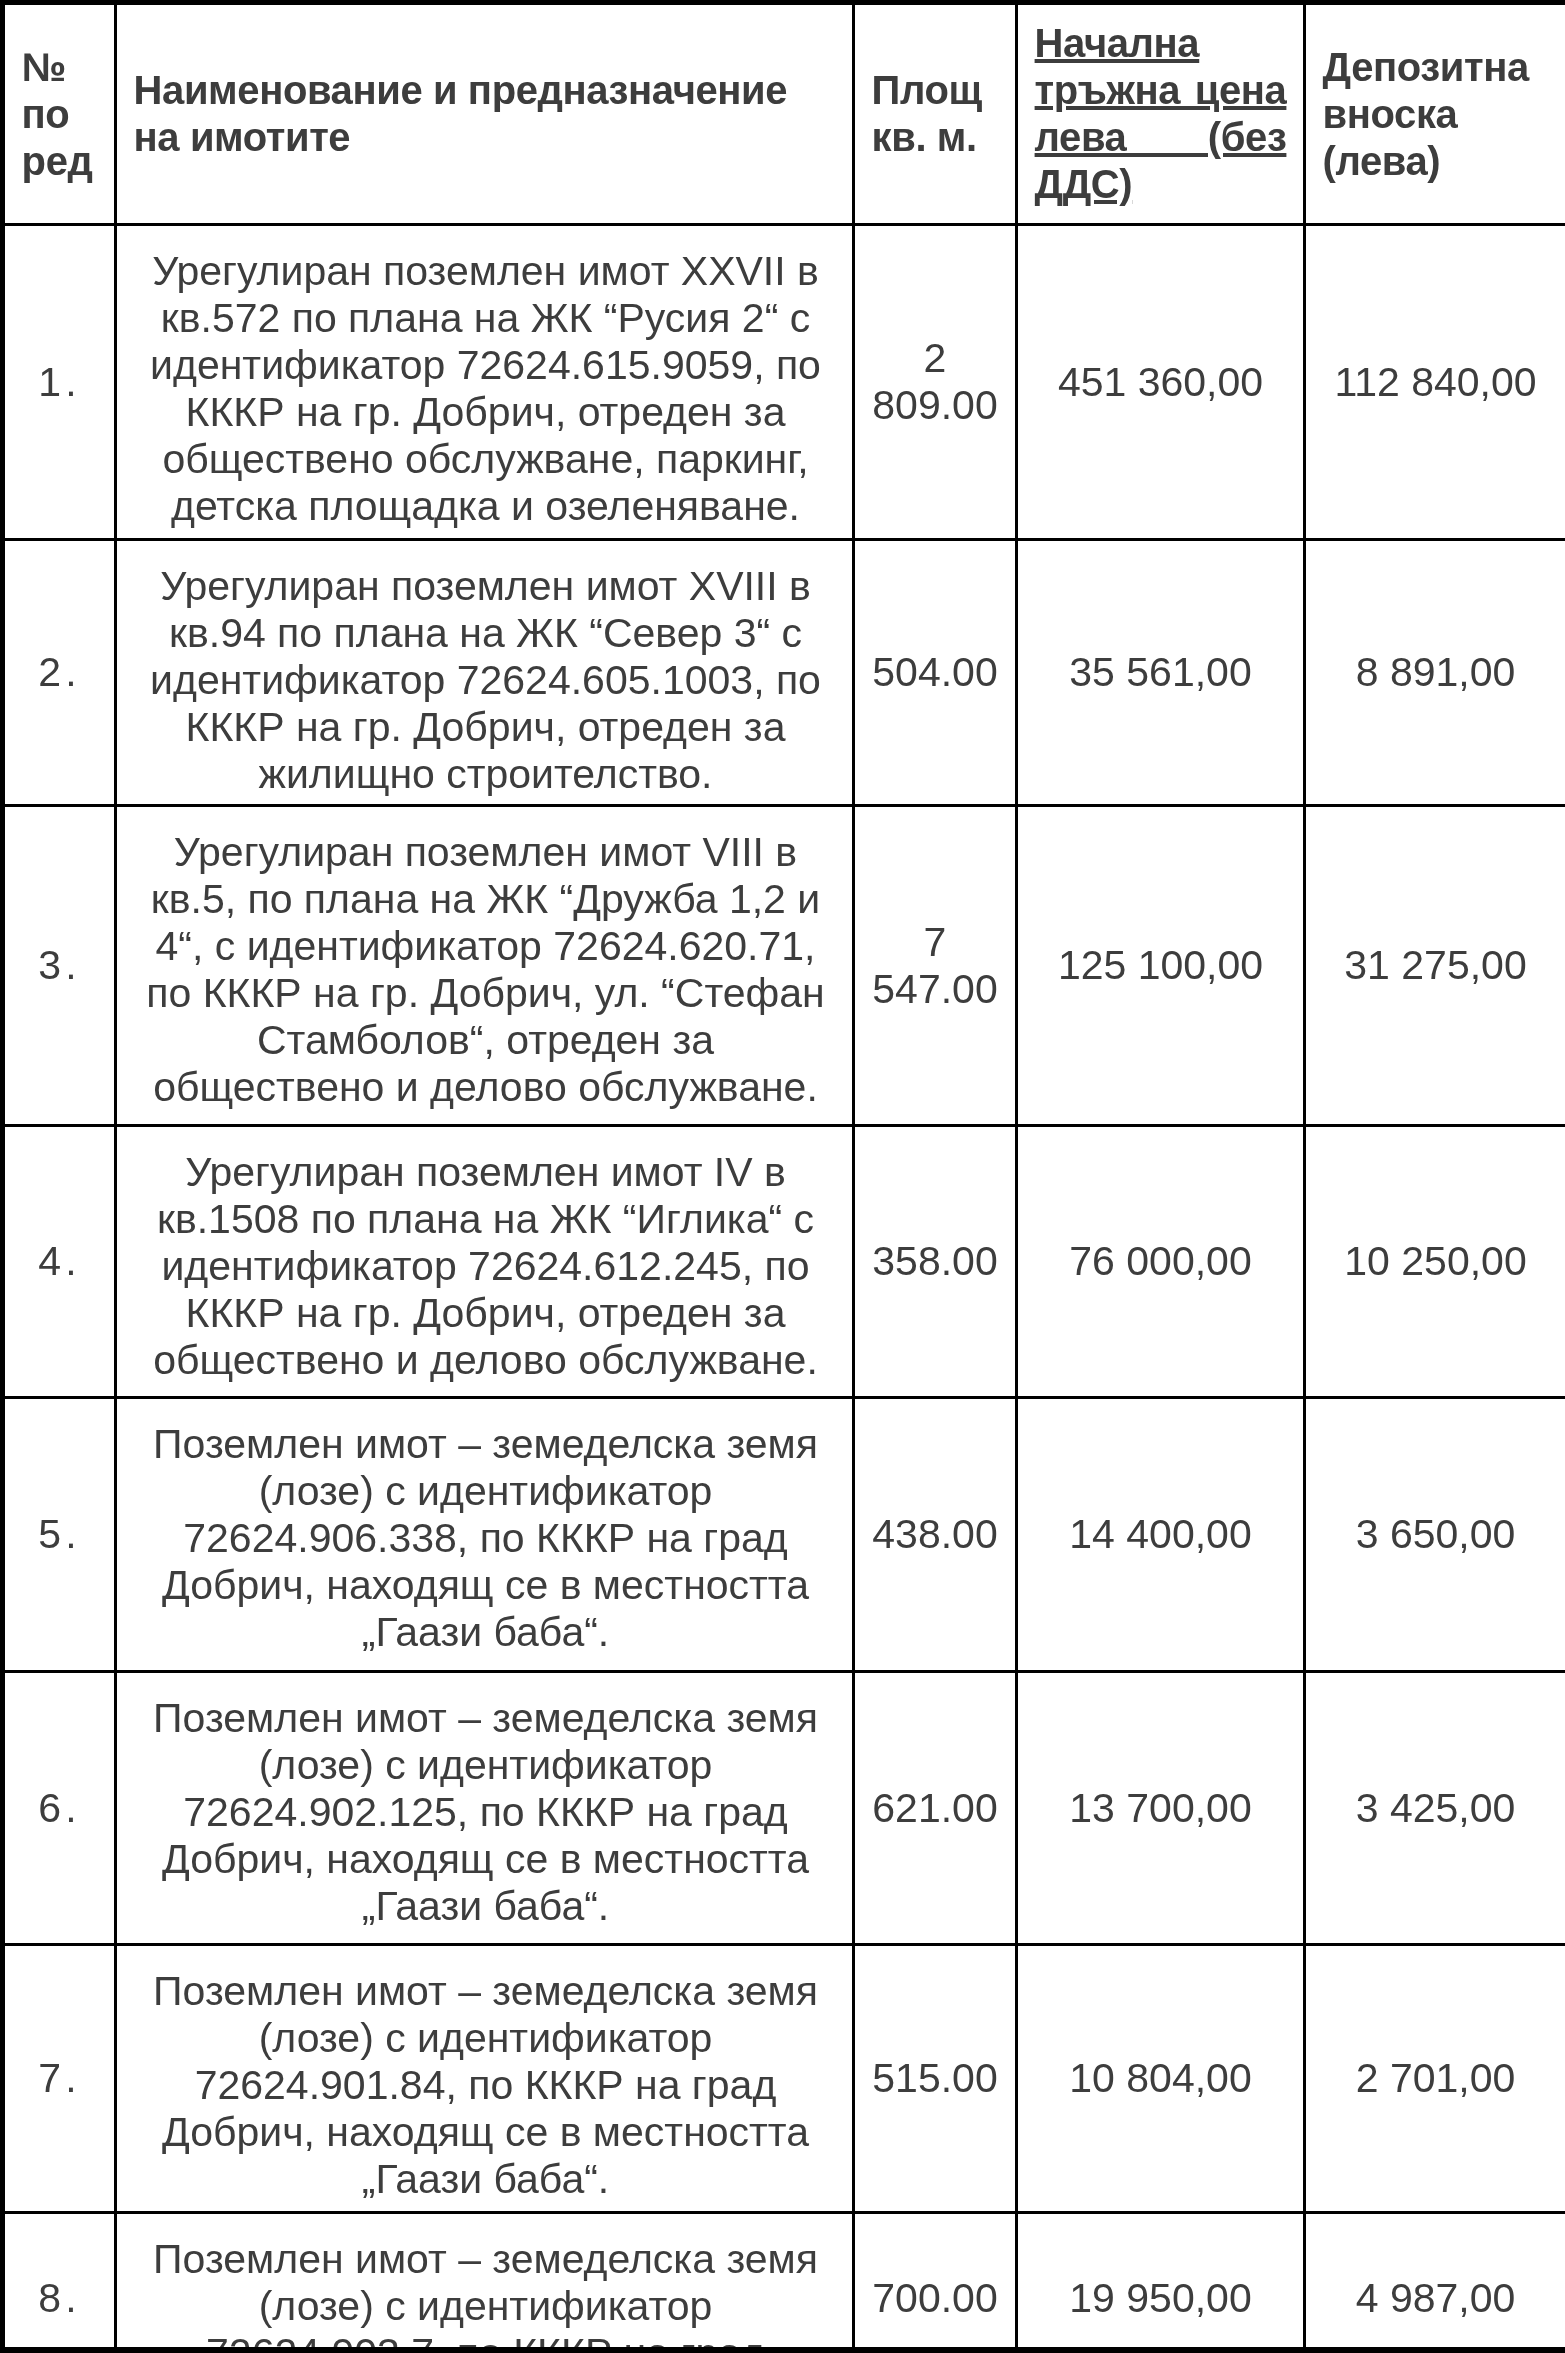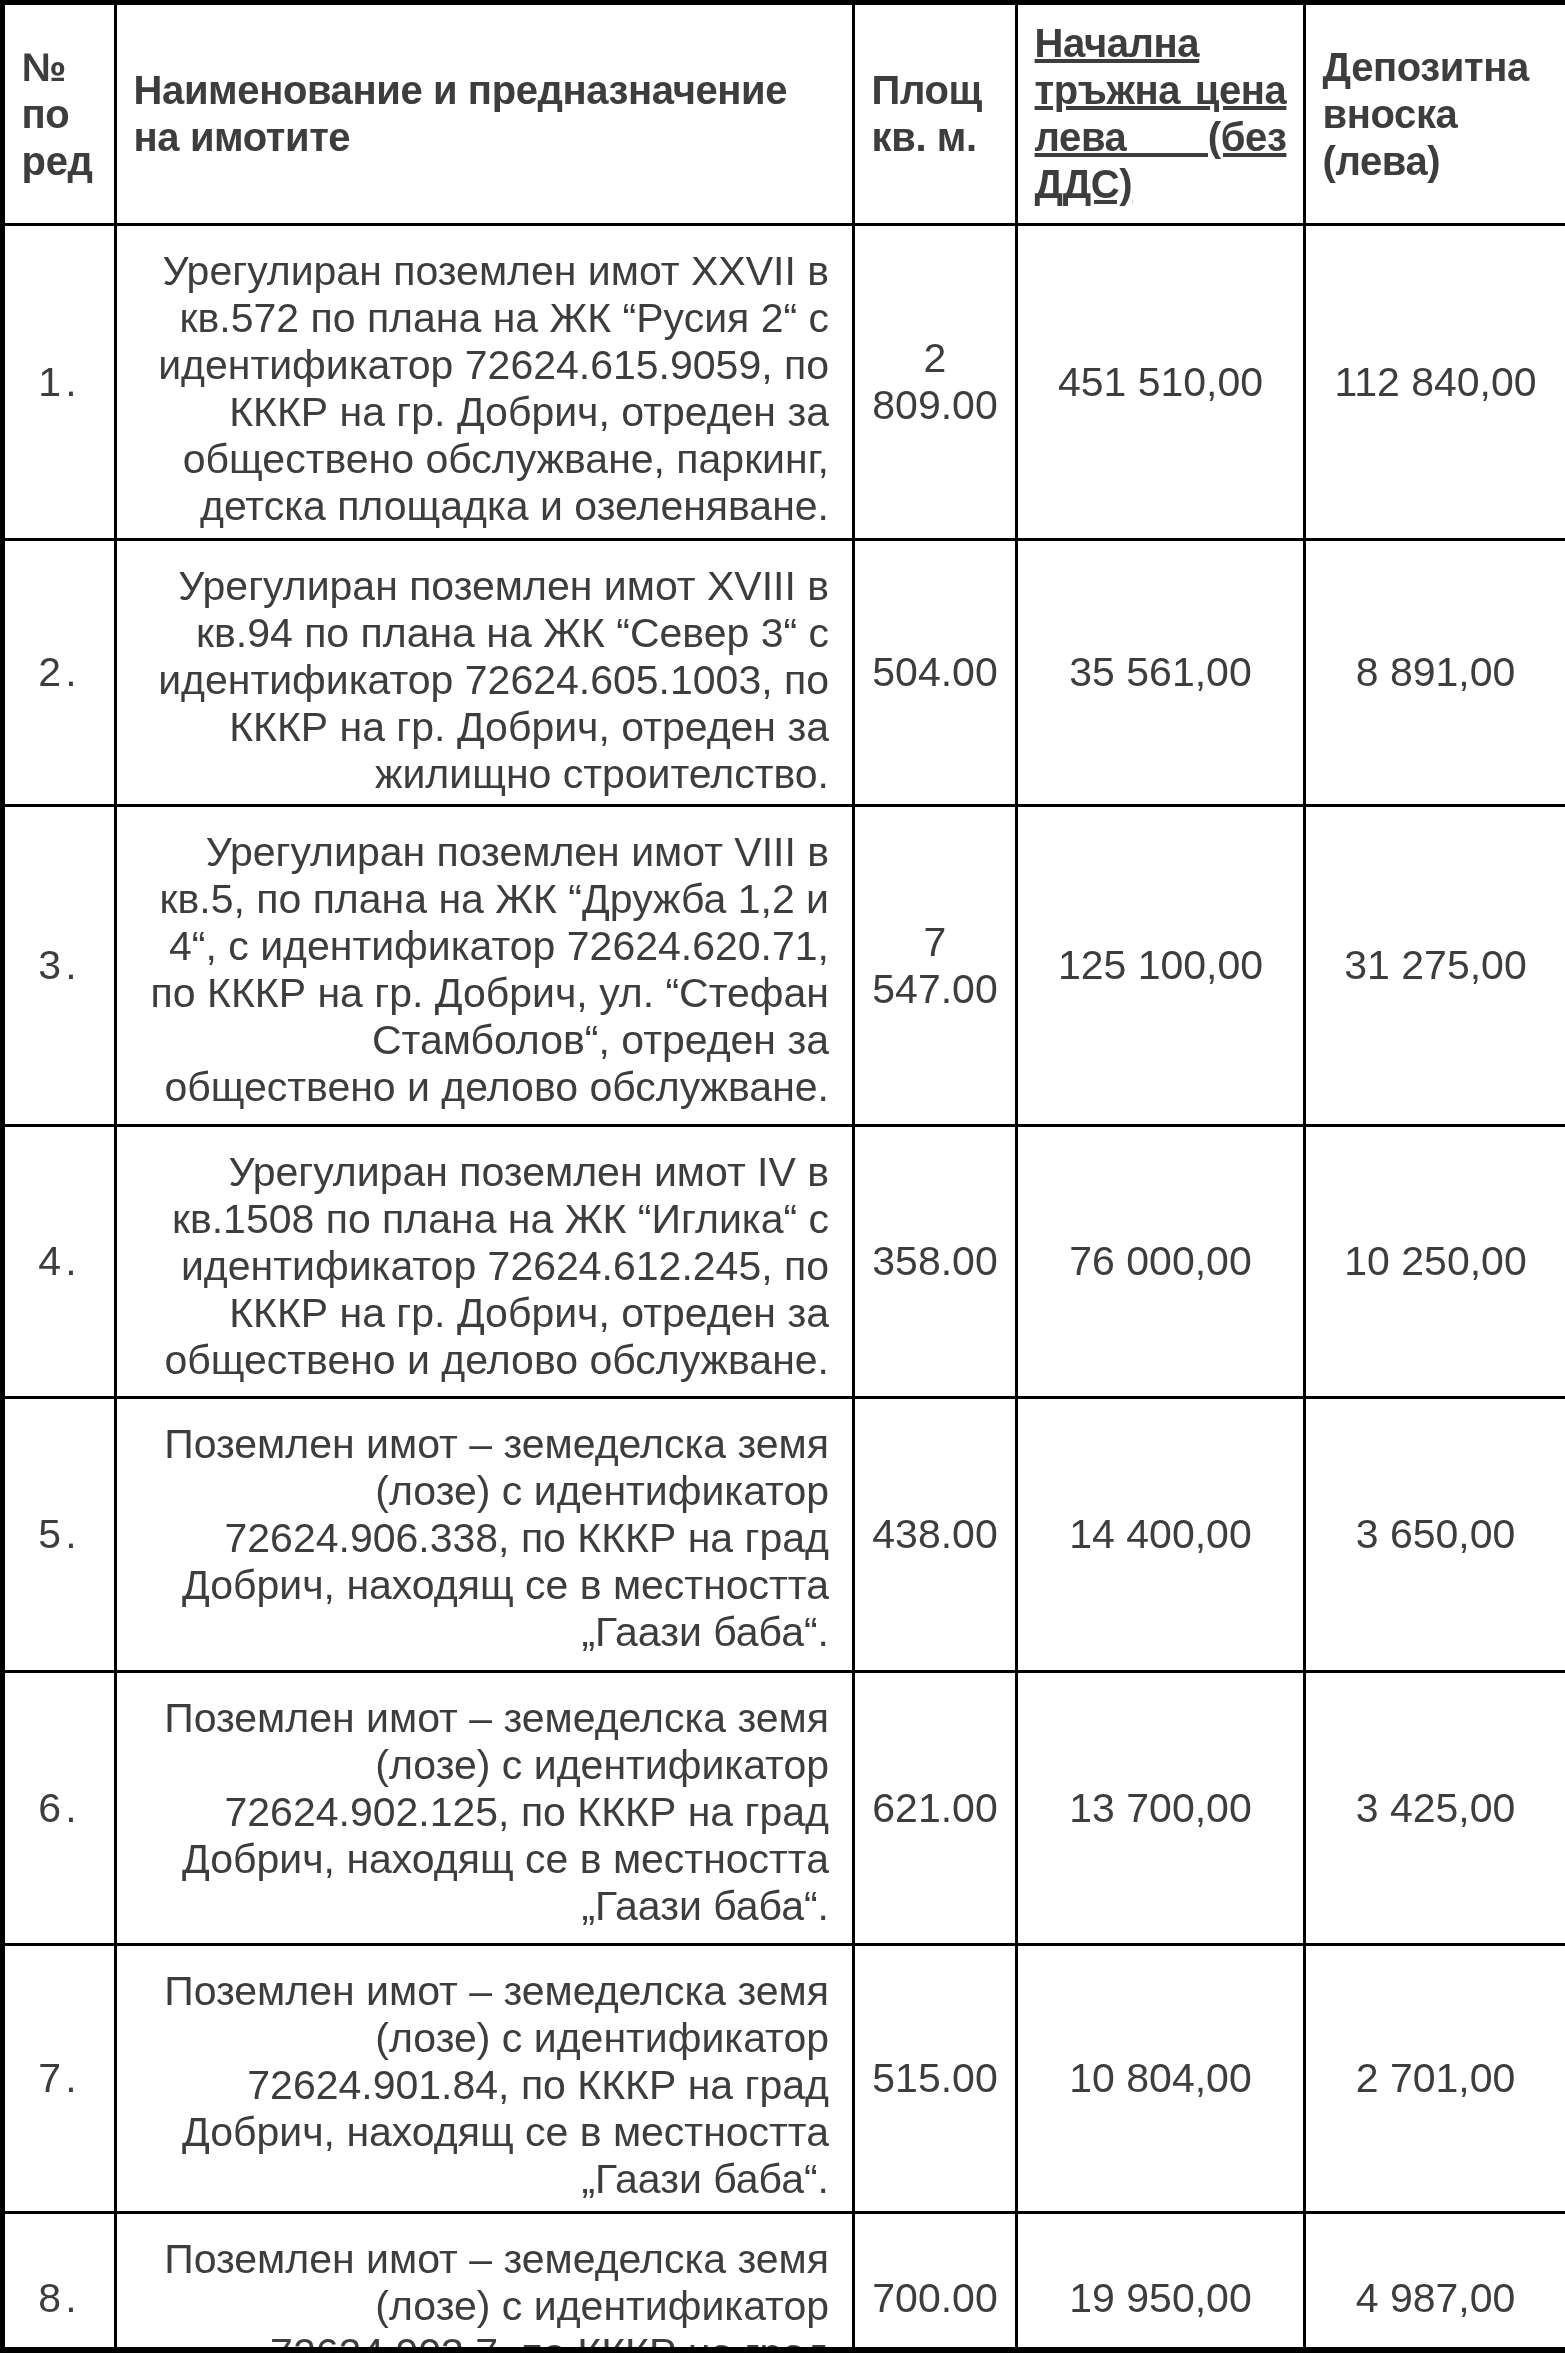--- a/index.html
+++ b/index.html
@@ -49,21 +49,21 @@
     font-size: 41px;
     line-height: 47px;
   }
   td.num {
     text-align: center;
     vertical-align: middle;
     letter-spacing: 4.1px;
     padding: 0 5px;
   }
   td.name {
-    text-align: right;
+    text-align: center;
     vertical-align: top;
     padding: 21.5px 23px 6.6px 25px;
   }
   td.val {
     text-align: center;
     vertical-align: middle;
     padding: 0 11.6px;
   }
 
   tr.hr { height: 222px; }
@@ -103,21 +103,21 @@
         <th>Наименование и предназначение на имотите</th>
         <th>Площ кв. м.</th>
         <th class="justify">Начална тръжна цена лева (без ДДС)</th>
         <th>Депозитна вноска (лева)</th>
       </tr>
 
       <tr class="r1">
         <td class="num">1.</td>
         <td class="name">Урегулиран поземлен имот XXVII в кв.572 по плана на ЖК “Русия 2“ с идентификатор 72624.615.9059, по КККР на гр. Добрич, отреден за обществено обслужване, паркинг, детска площадка и озеленяване.</td>
         <td class="val">2 809.00</td>
-        <td class="val">451 510,00</td>
+        <td class="val">451 360,00</td>
         <td class="val">112 840,00</td>
       </tr>
 
       <tr class="r2">
         <td class="num">2.</td>
         <td class="name">Урегулиран поземлен имот XVIII в кв.94 по плана на ЖК “Север 3“ с идентификатор 72624.605.1003, по КККР на гр. Добрич, отреден за жилищно строителство.</td>
         <td class="val">504.00</td>
         <td class="val">35 561,00</td>
         <td class="val">8 891,00</td>
       </tr>

